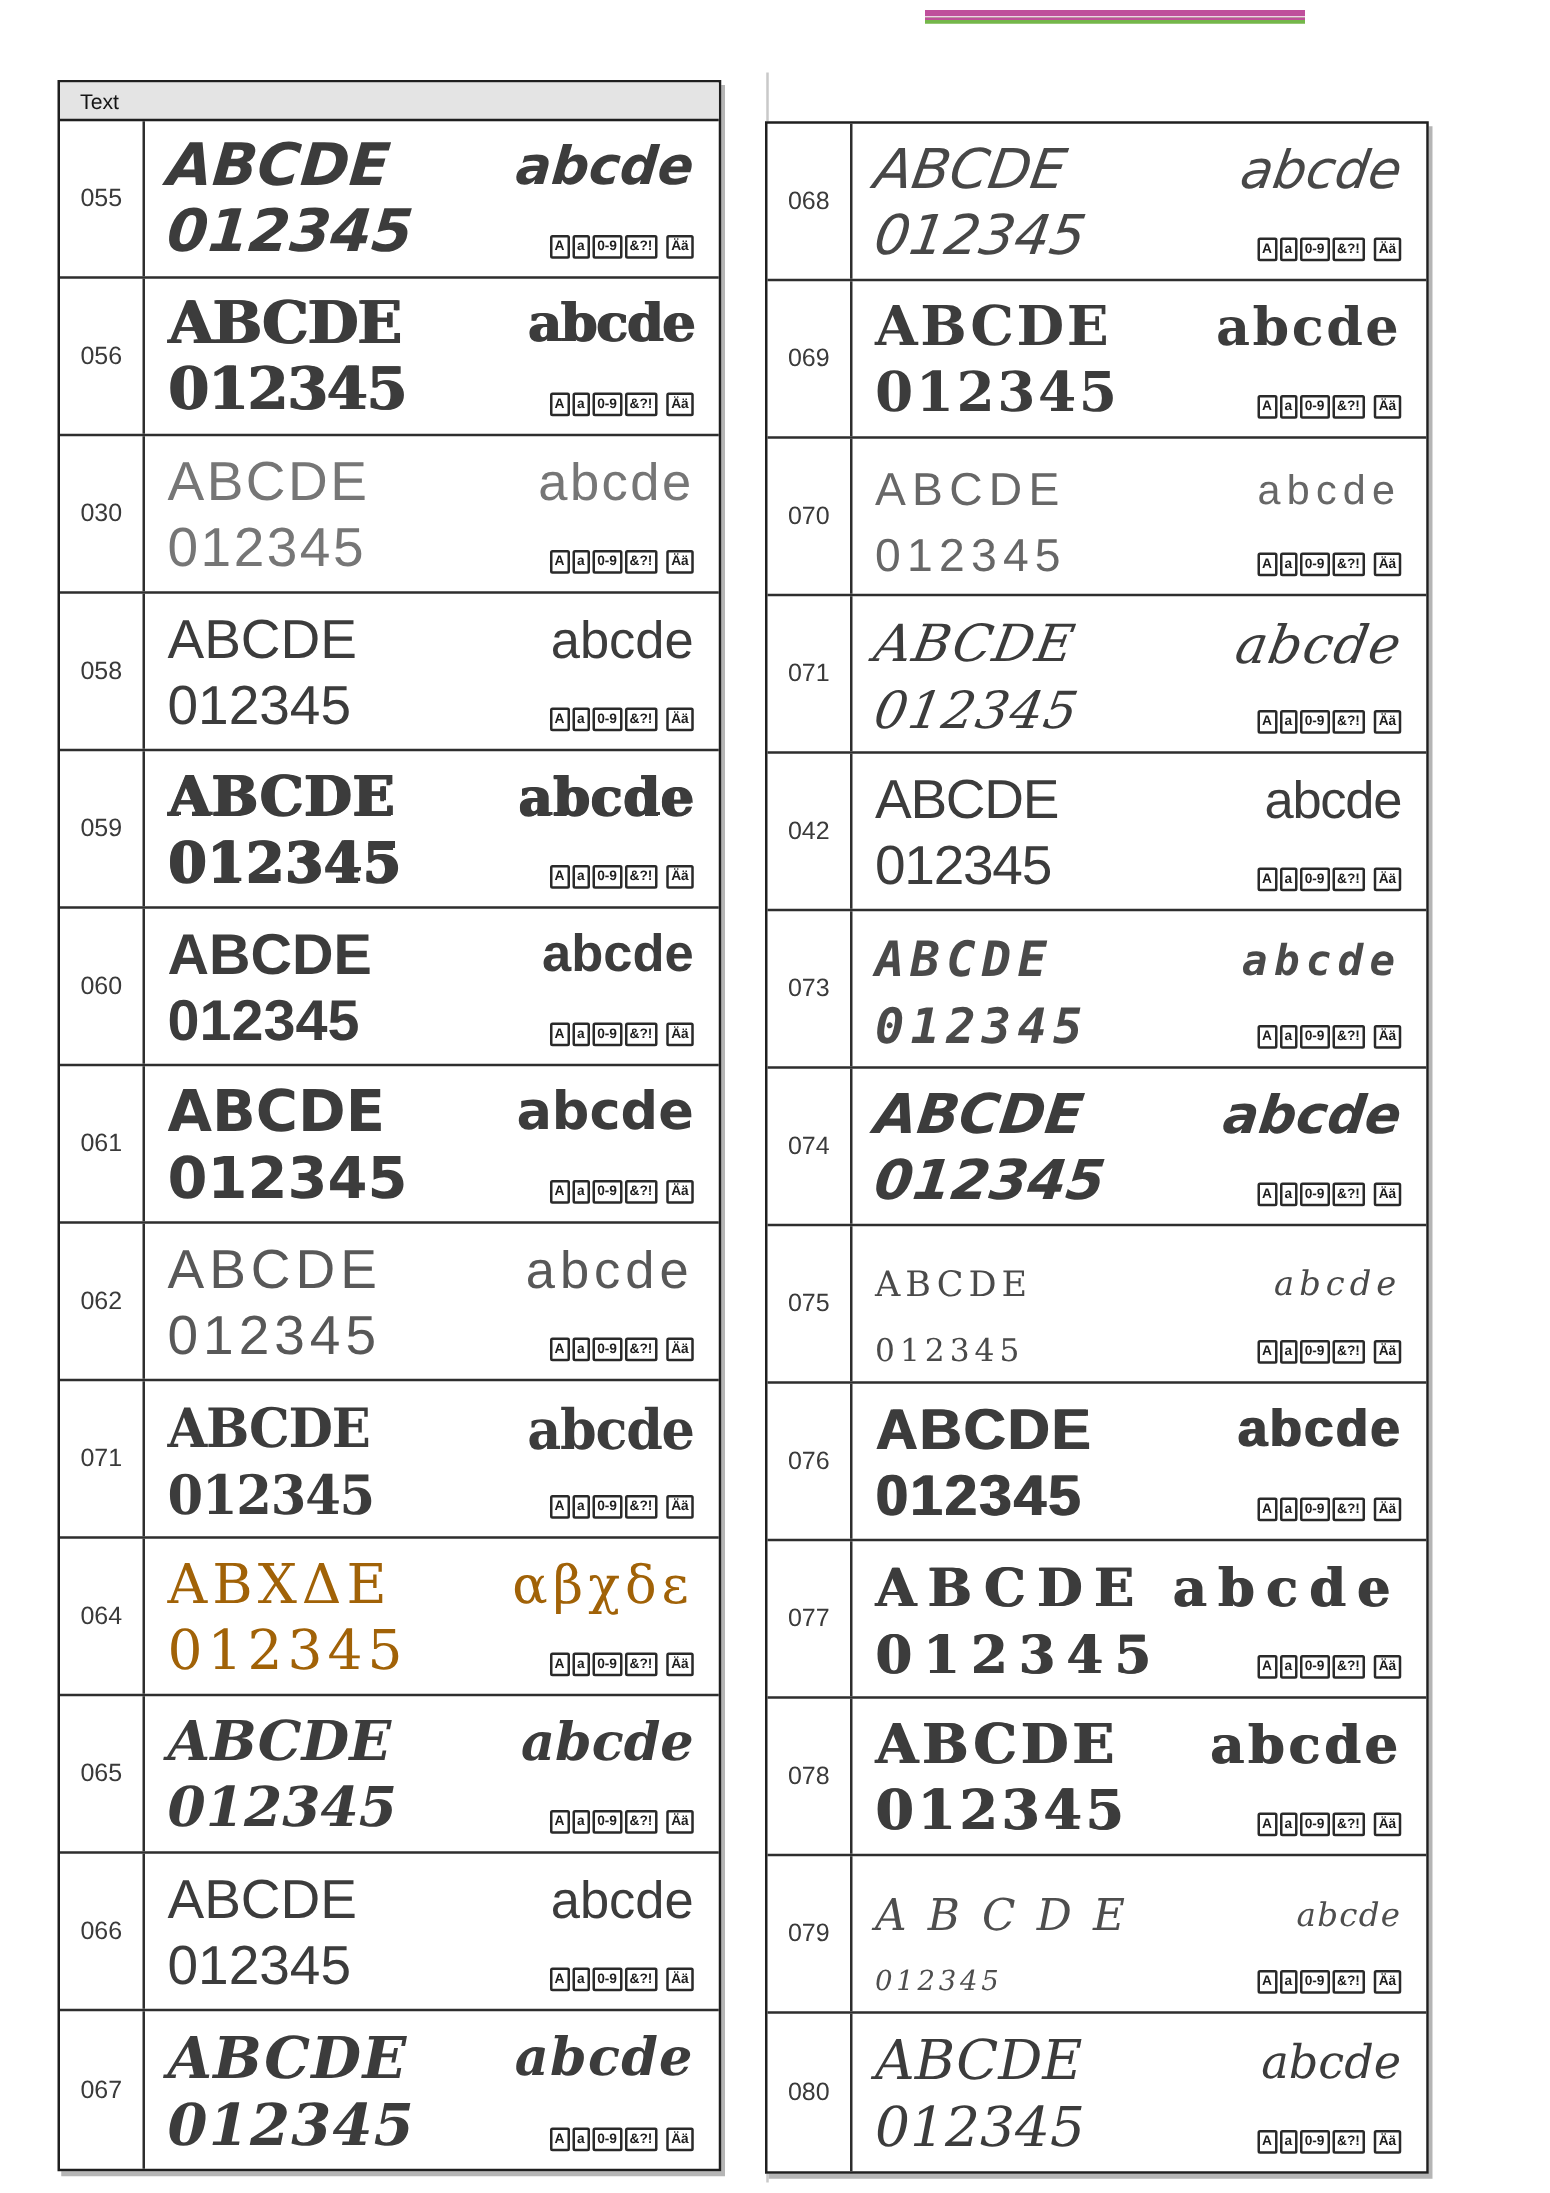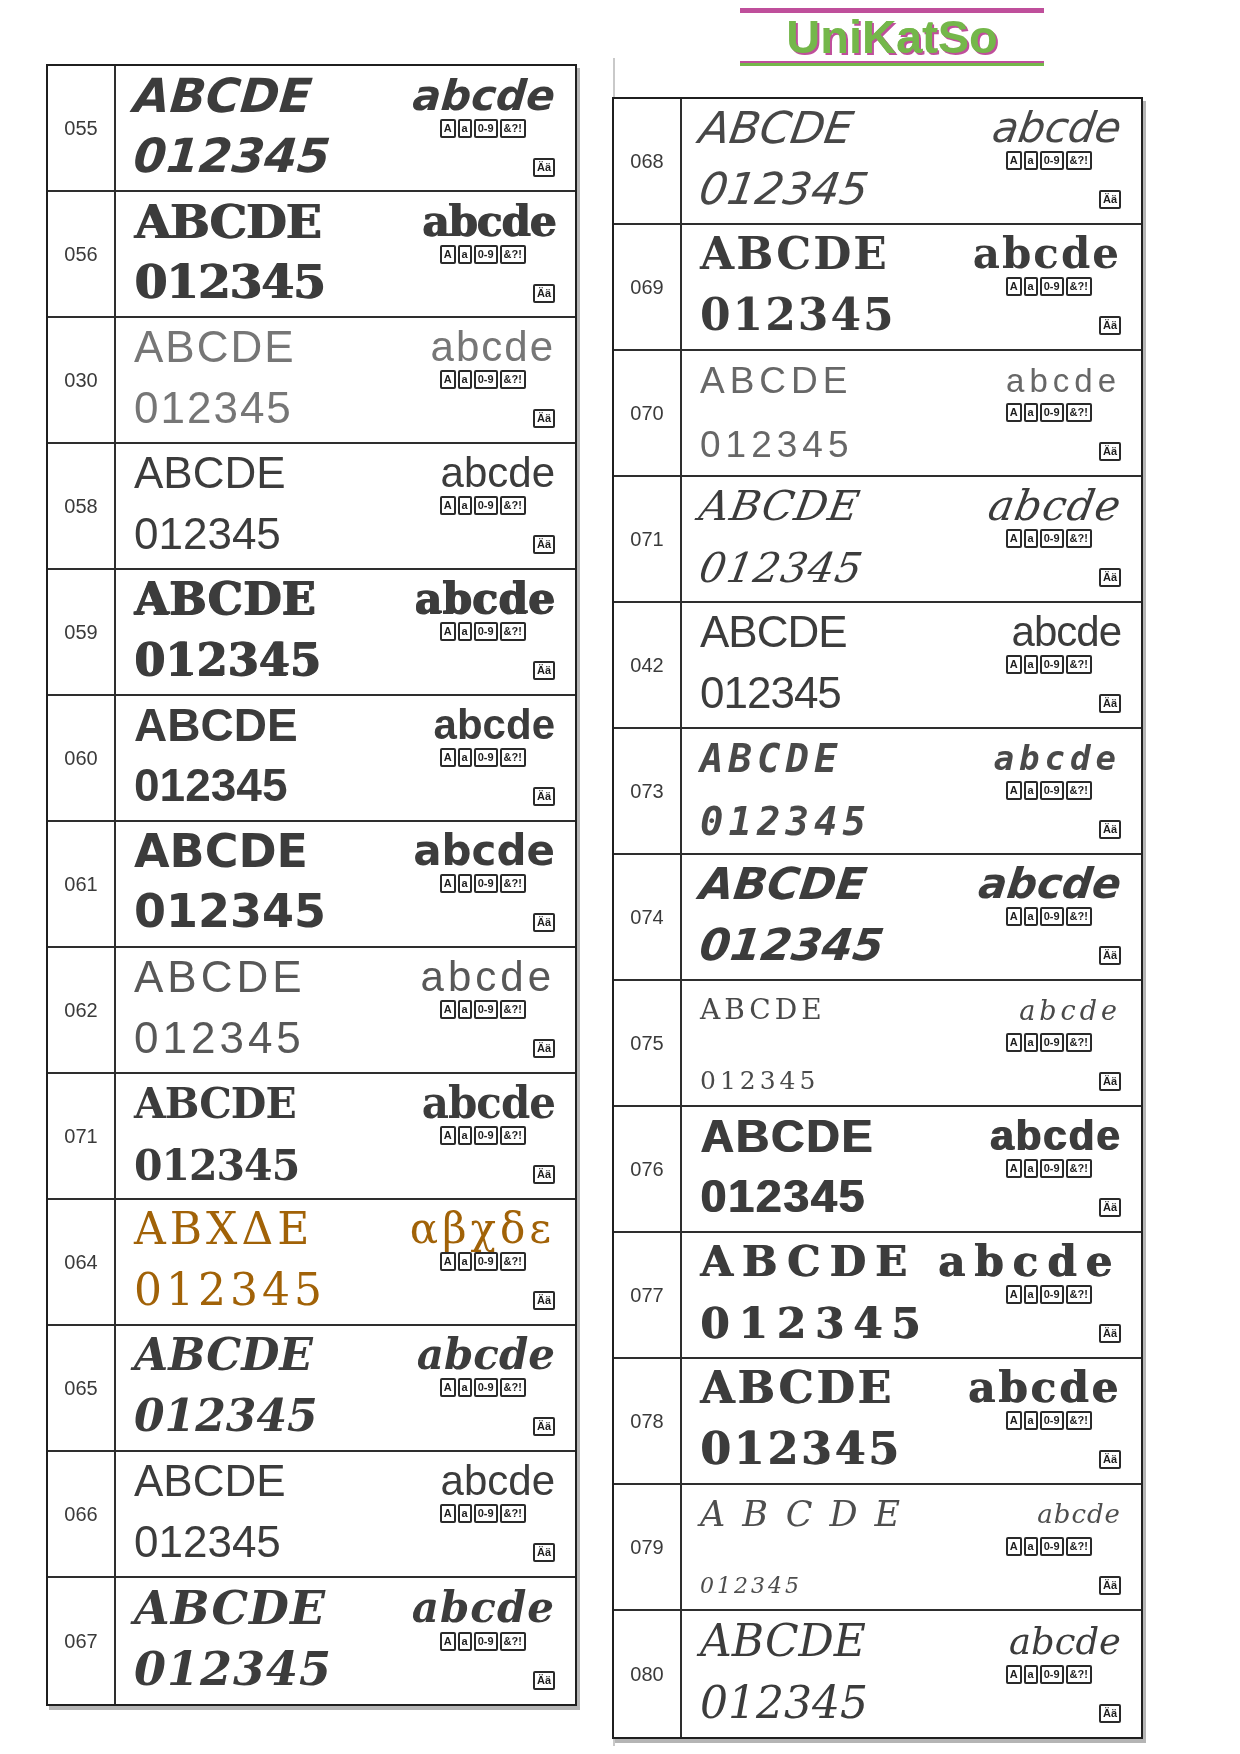--- a/index.html
+++ b/index.html
@@ -32,21 +32,21 @@
   .sample-cell{flex:1;display:grid;grid-template-columns:1fr auto;grid-template-rows:1fr auto;
                padding:6px 20px 10px 18px;box-sizing:border-box;color:#3c3c3c;overflow:hidden;}
   .sample{line-height:1;white-space:nowrap;}
   .caps{grid-area:1/1;align-self:center;font-size:44px;}
   .lower{grid-area:1/2;align-self:center;justify-self:end;font-size:42px;}
   .digits{grid-area:2/1;align-self:end;font-size:44px;margin-bottom:2px;}
   .badges{grid-area:2/2;justify-self:end;align-self:end;display:flex;gap:2px;margin-bottom:4px;}
   .badge{border:2px solid #2a2a2a;background:#fff;color:#1d1d1d;border-radius:2px;
          font-size:11px;font-weight:bold;line-height:14px;height:15px;padding:0 2px;
          font-family:"Liberation Sans",sans-serif;letter-spacing:0;}
-  .badge.gap{margin-left:5px;margin-top:39px;}
+  .badge.gap{margin-left:5px;}
 
   
   .fs-brush .sample{font-family:"DejaVu Sans",sans-serif;font-weight:800;font-style:italic;transform:skewX(-5deg);}
   .fs-brush .caps,.fs-brush .digits{font-size:47px;}
   .fs-heavy-antique .sample{font-family:"DejaVu Serif",serif;font-weight:900;text-shadow:1.4px 0 0 currentColor;letter-spacing:-1px;}
   .fs-heavy-antique .caps,.fs-heavy-antique .digits{font-size:47px;}
   .fs-thin-sans .sample{font-family:"Liberation Sans",sans-serif;color:#767676;letter-spacing:2px;}
   .fs-regular-sans .sample{font-family:"Liberation Sans",sans-serif;}
   .fs-ultra-slab .sample{font-family:"DejaVu Serif",serif;font-weight:900;letter-spacing:0.5px;
                          text-shadow:1.6px 0 0 currentColor,0 1px 0 currentColor;}
@@ -90,27 +90,29 @@
   .fs-copperplate .lower{font-size:26px;letter-spacing:1px;}
   .fs-copperplate .digits{font-size:22px;letter-spacing:3px;}
   .fs-serif-italic .sample{font-family:"DejaVu Serif",serif;font-style:italic;}
   .fs-serif-italic .lower{font-size:37px;}
 </style>
 </head>
 <body>
 
 <div class="logo">
   <div class="logo-rule-top"></div>
-  <div class="logo-text"><span>Uni</span><span class="heavy">Kat</span><span>So</span></div>
   <div class="logo-rule-bottom"></div>
 </div>
 
 <div class="col-separator"></div>
 
 <div class="cat-table" id="left-table">
+  <div class="table-header">
+    <span>Text</span>
+  </div>
   <div id="left-rows">
   <div class="row">
     <div class="num-cell">
       <span class="num">055</span>
     </div>
     <div class="sample-cell fs-brush">
       <span class="sample caps">ABCDE</span>
       <span class="sample lower">abcde</span>
       <span class="sample digits">012345</span>
       <span class="badges">

